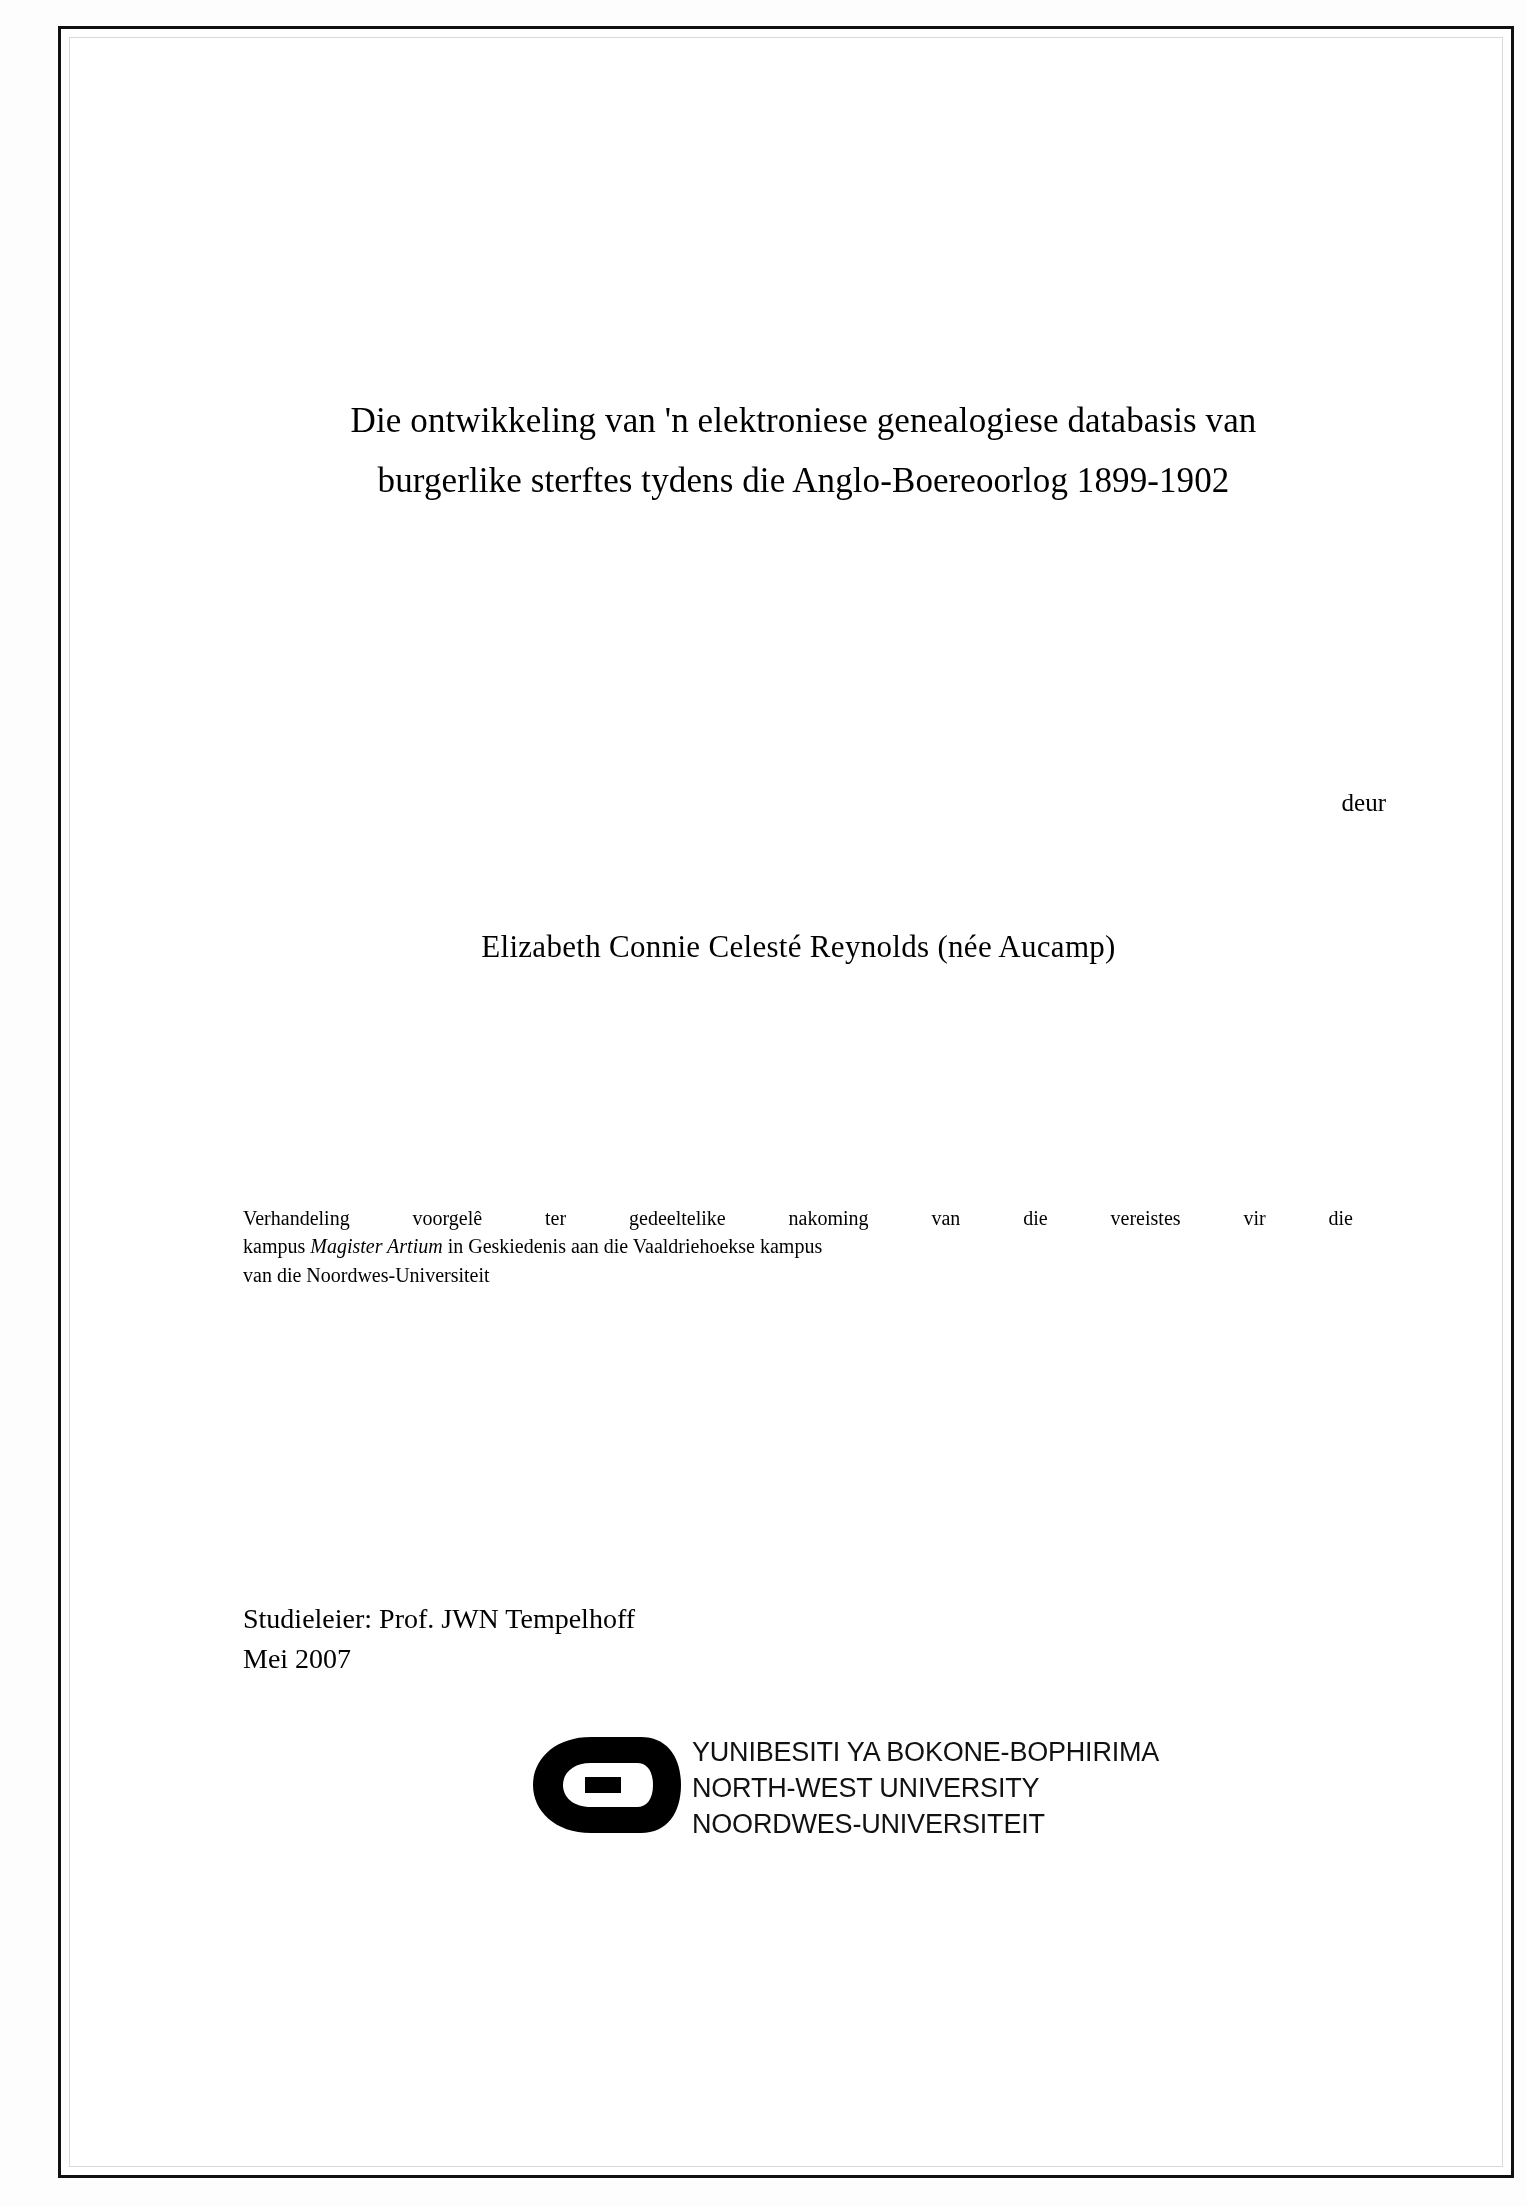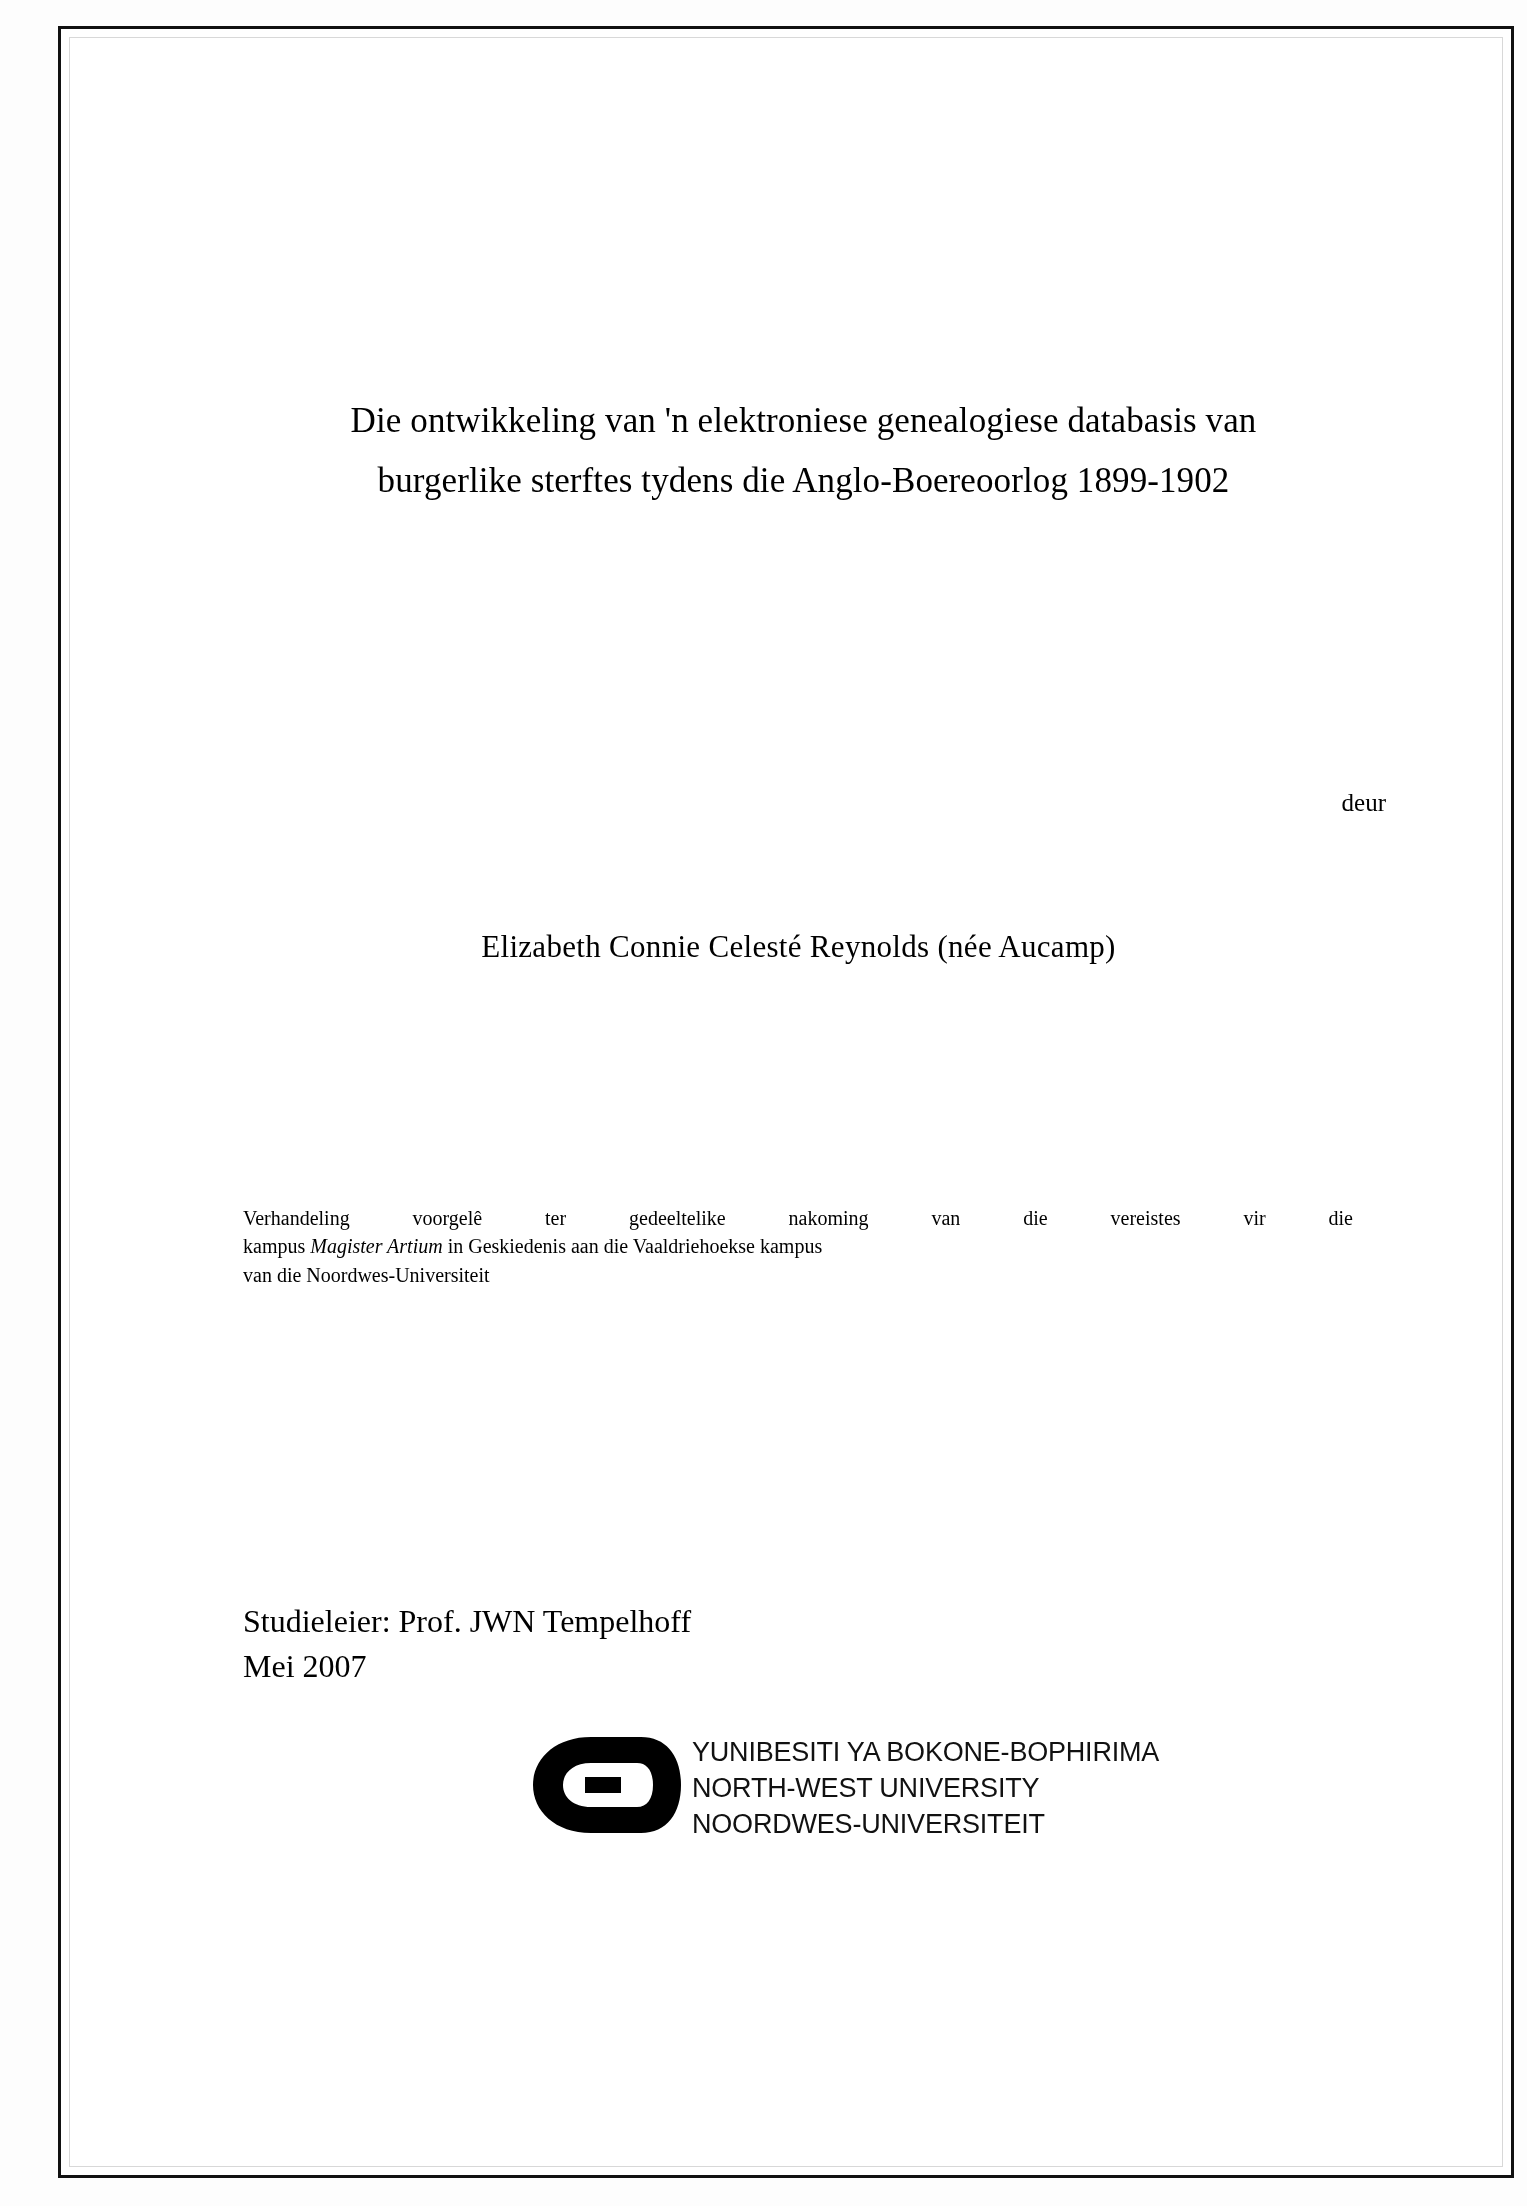--- a/index.html
+++ b/index.html
@@ -106,21 +106,21 @@
   }
   .statement i {
     font-style: italic;
   }
 
   .supervisor {
     position: absolute;
     left: 32px;
     top: 1570px;
     width: 900px;
-    font-size: 32px;
+    font-size: 28px;
     line-height: 1.42;
   }
   .supervisor .ln { display: block; }
 
   
   .logo-block {
     position: absolute;
     left: 318px;
     top: 1700px;
     width: 640px;

